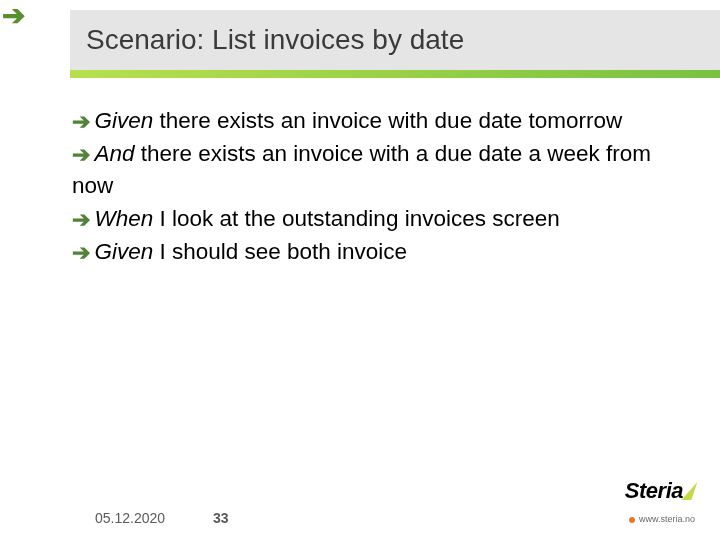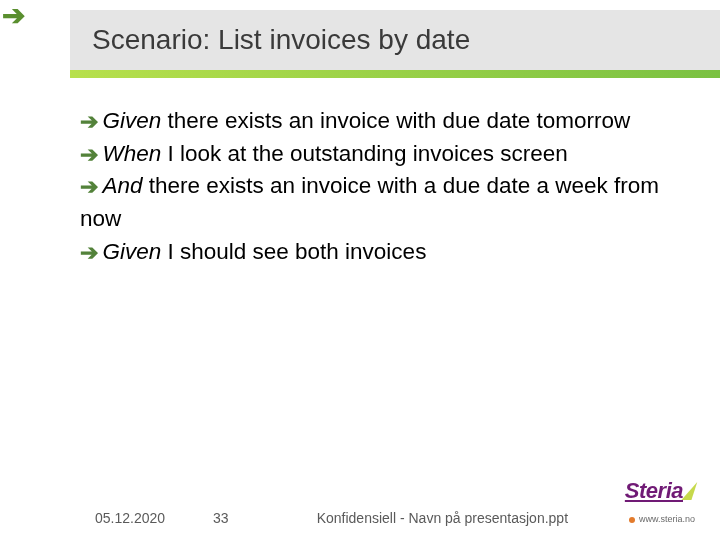--- a/index.html
+++ b/index.html
@@ -27,34 +27,34 @@
     left: 70px;
     right: 0;
     height: 60px;
     background: #e5e5e5;
     display: flex;
     align-items: center;
   }
   .title-text {
     font-size: 28px;
     color: #3a3a3a;
-    margin-left: 22px;
+    margin-left: 16px;
   }
   .green-bar {
     position: absolute;
     top: 70px;
     left: 70px;
     right: 0;
     height: 8px;
     background: linear-gradient(90deg, #b7e04c, #7ac142);
   }
   .body {
     position: absolute;
     top: 105px;
-    left: 80px;
+    left: 72px;
     right: 40px;
     font-size: 22.5px;
     line-height: 1.45;
     color: #000;
   }
   .item {
     margin-bottom: 0;
     position: relative;
     padding-left: 0;
   }
@@ -73,36 +73,35 @@
     position: absolute;
     bottom: 14px;
     left: 95px;
     right: 30px;
     font-size: 14px;
     color: #5a5a5a;
     display: flex;
     align-items: flex-end;
   }
   .footer .date { margin-right: 48px; }
-  .footer .page { margin-right: 88px; }
+  .footer .page { margin-right: 88px; font-weight: bold; }
   .footer .conf { flex: 1; }
   .logo-area {
     position: absolute;
     right: 25px;
     bottom: 16px;
     text-align: right;
   }
   .logo-text {
     font-family: "Trebuchet MS", Arial, sans-serif;
     font-size: 22px;
     font-weight: bold;
     font-style: italic;
-    color: #701a75;
+    color: #000000;
     letter-spacing: -0.5px;
-    text-decoration: underline;
   }
   .logo-accent {
     display: inline-block;
     width: 0;
     height: 0;
     margin-left: 2px;
     border-left: 10px solid transparent;
     border-right: 0 solid transparent;
     border-bottom: 18px solid #c6d94c;
     transform: skewX(-18deg) translateY(2px);
@@ -131,34 +130,33 @@
 <div class="header-band">
   <span class="title-text">Scenario: List invoices by date</span>
 </div>
 <div class="green-bar"></div>
 
 <div class="body">
   <div class="item">
     <span class="bullet-arrow">➔</span><span class="kw">Given</span><span> there exists an invoice with due date tomorrow</span>
   </div>
   <div class="item">
+    <span class="bullet-arrow">➔</span><span class="kw">And</span><span> there exists an invoice with a due date a week from now</span>
+  </div>
+  <div class="item">
     <span class="bullet-arrow">➔</span><span class="kw">When</span><span> I look at the outstanding invoices screen</span>
   </div>
   <div class="item">
-    <span class="bullet-arrow">➔</span><span class="kw">And</span><span> there exists an invoice with a due date a week from now</span>
-  </div>
-  <div class="item">
-    <span class="bullet-arrow">➔</span><span class="kw">Given</span><span> I should see both invoices</span>
+    <span class="bullet-arrow">➔</span><span class="kw">Given</span><span> I should see both invoice</span>
   </div>
 </div>
 
 <div class="footer">
   <span class="date">05.12.2020</span>
   <span class="page">33</span>
-  <span class="conf">Konfidensiell - Navn på presentasjon.ppt</span>
 </div>
 
 <div class="logo-area">
   <div>
     <span class="logo-text">Steria</span><span class="logo-accent"></span>
   </div>
   <div class="site-url">www.steria.no</div>
 </div>
 
 </body></html>

